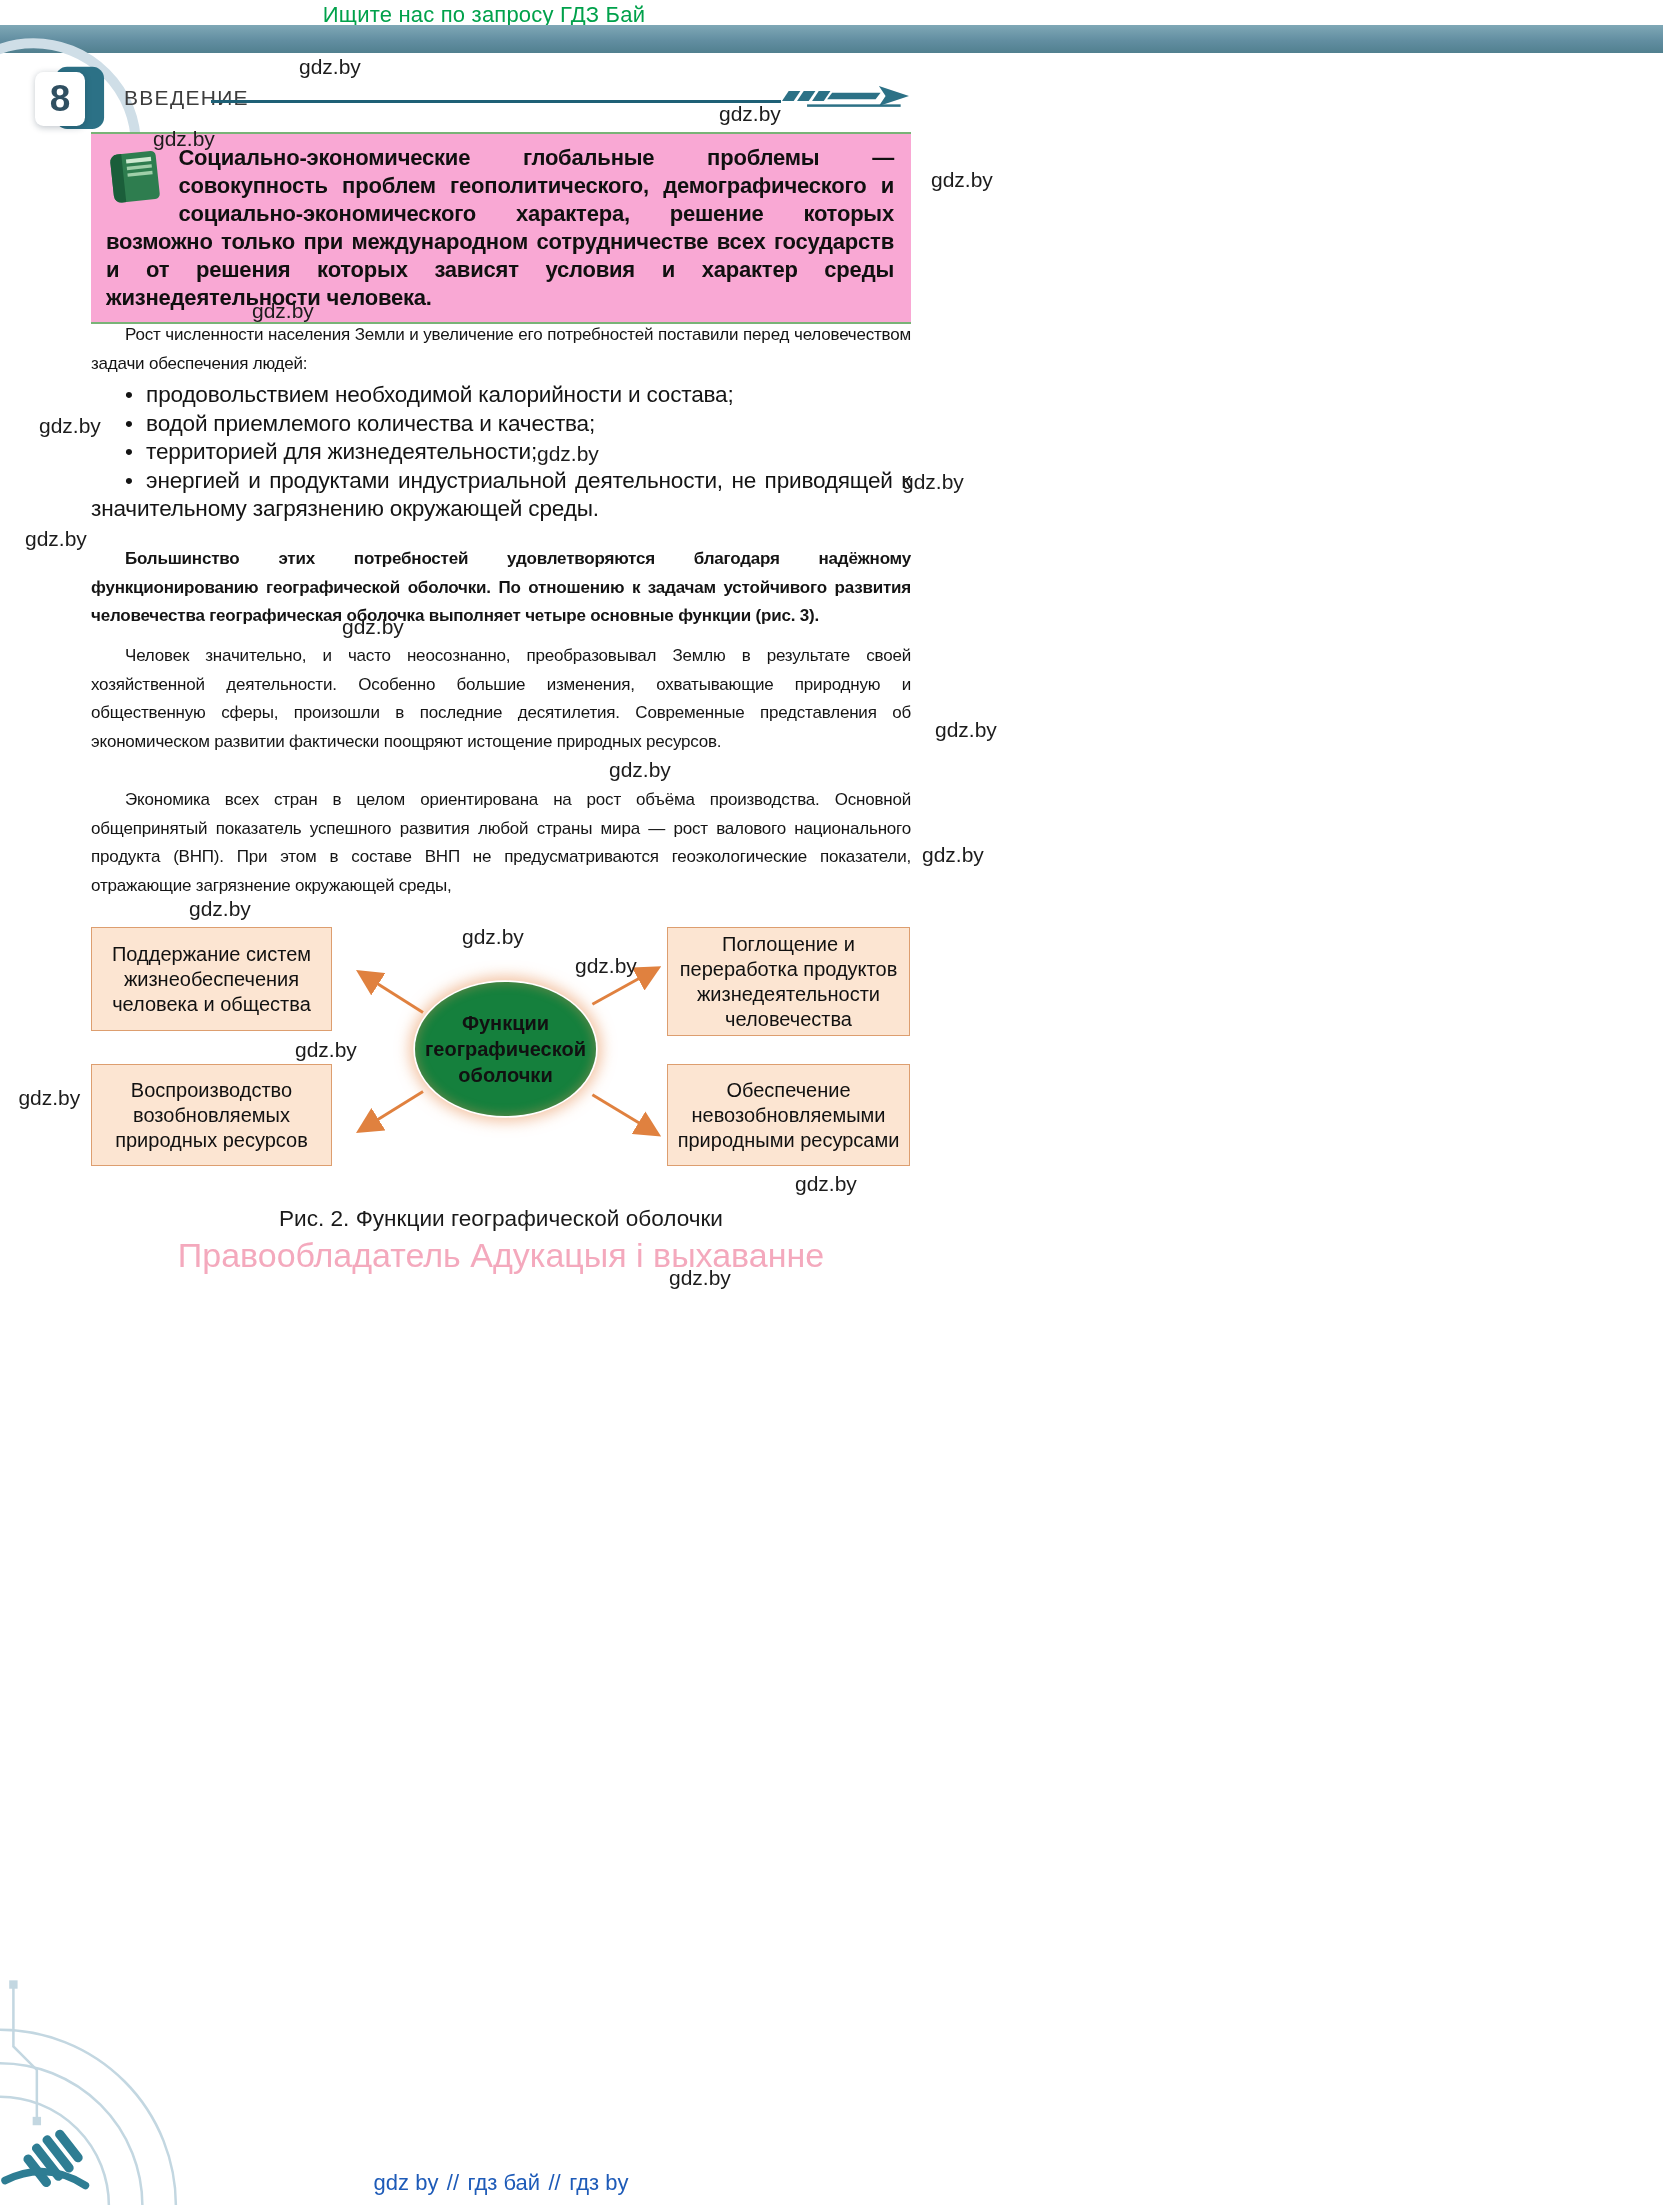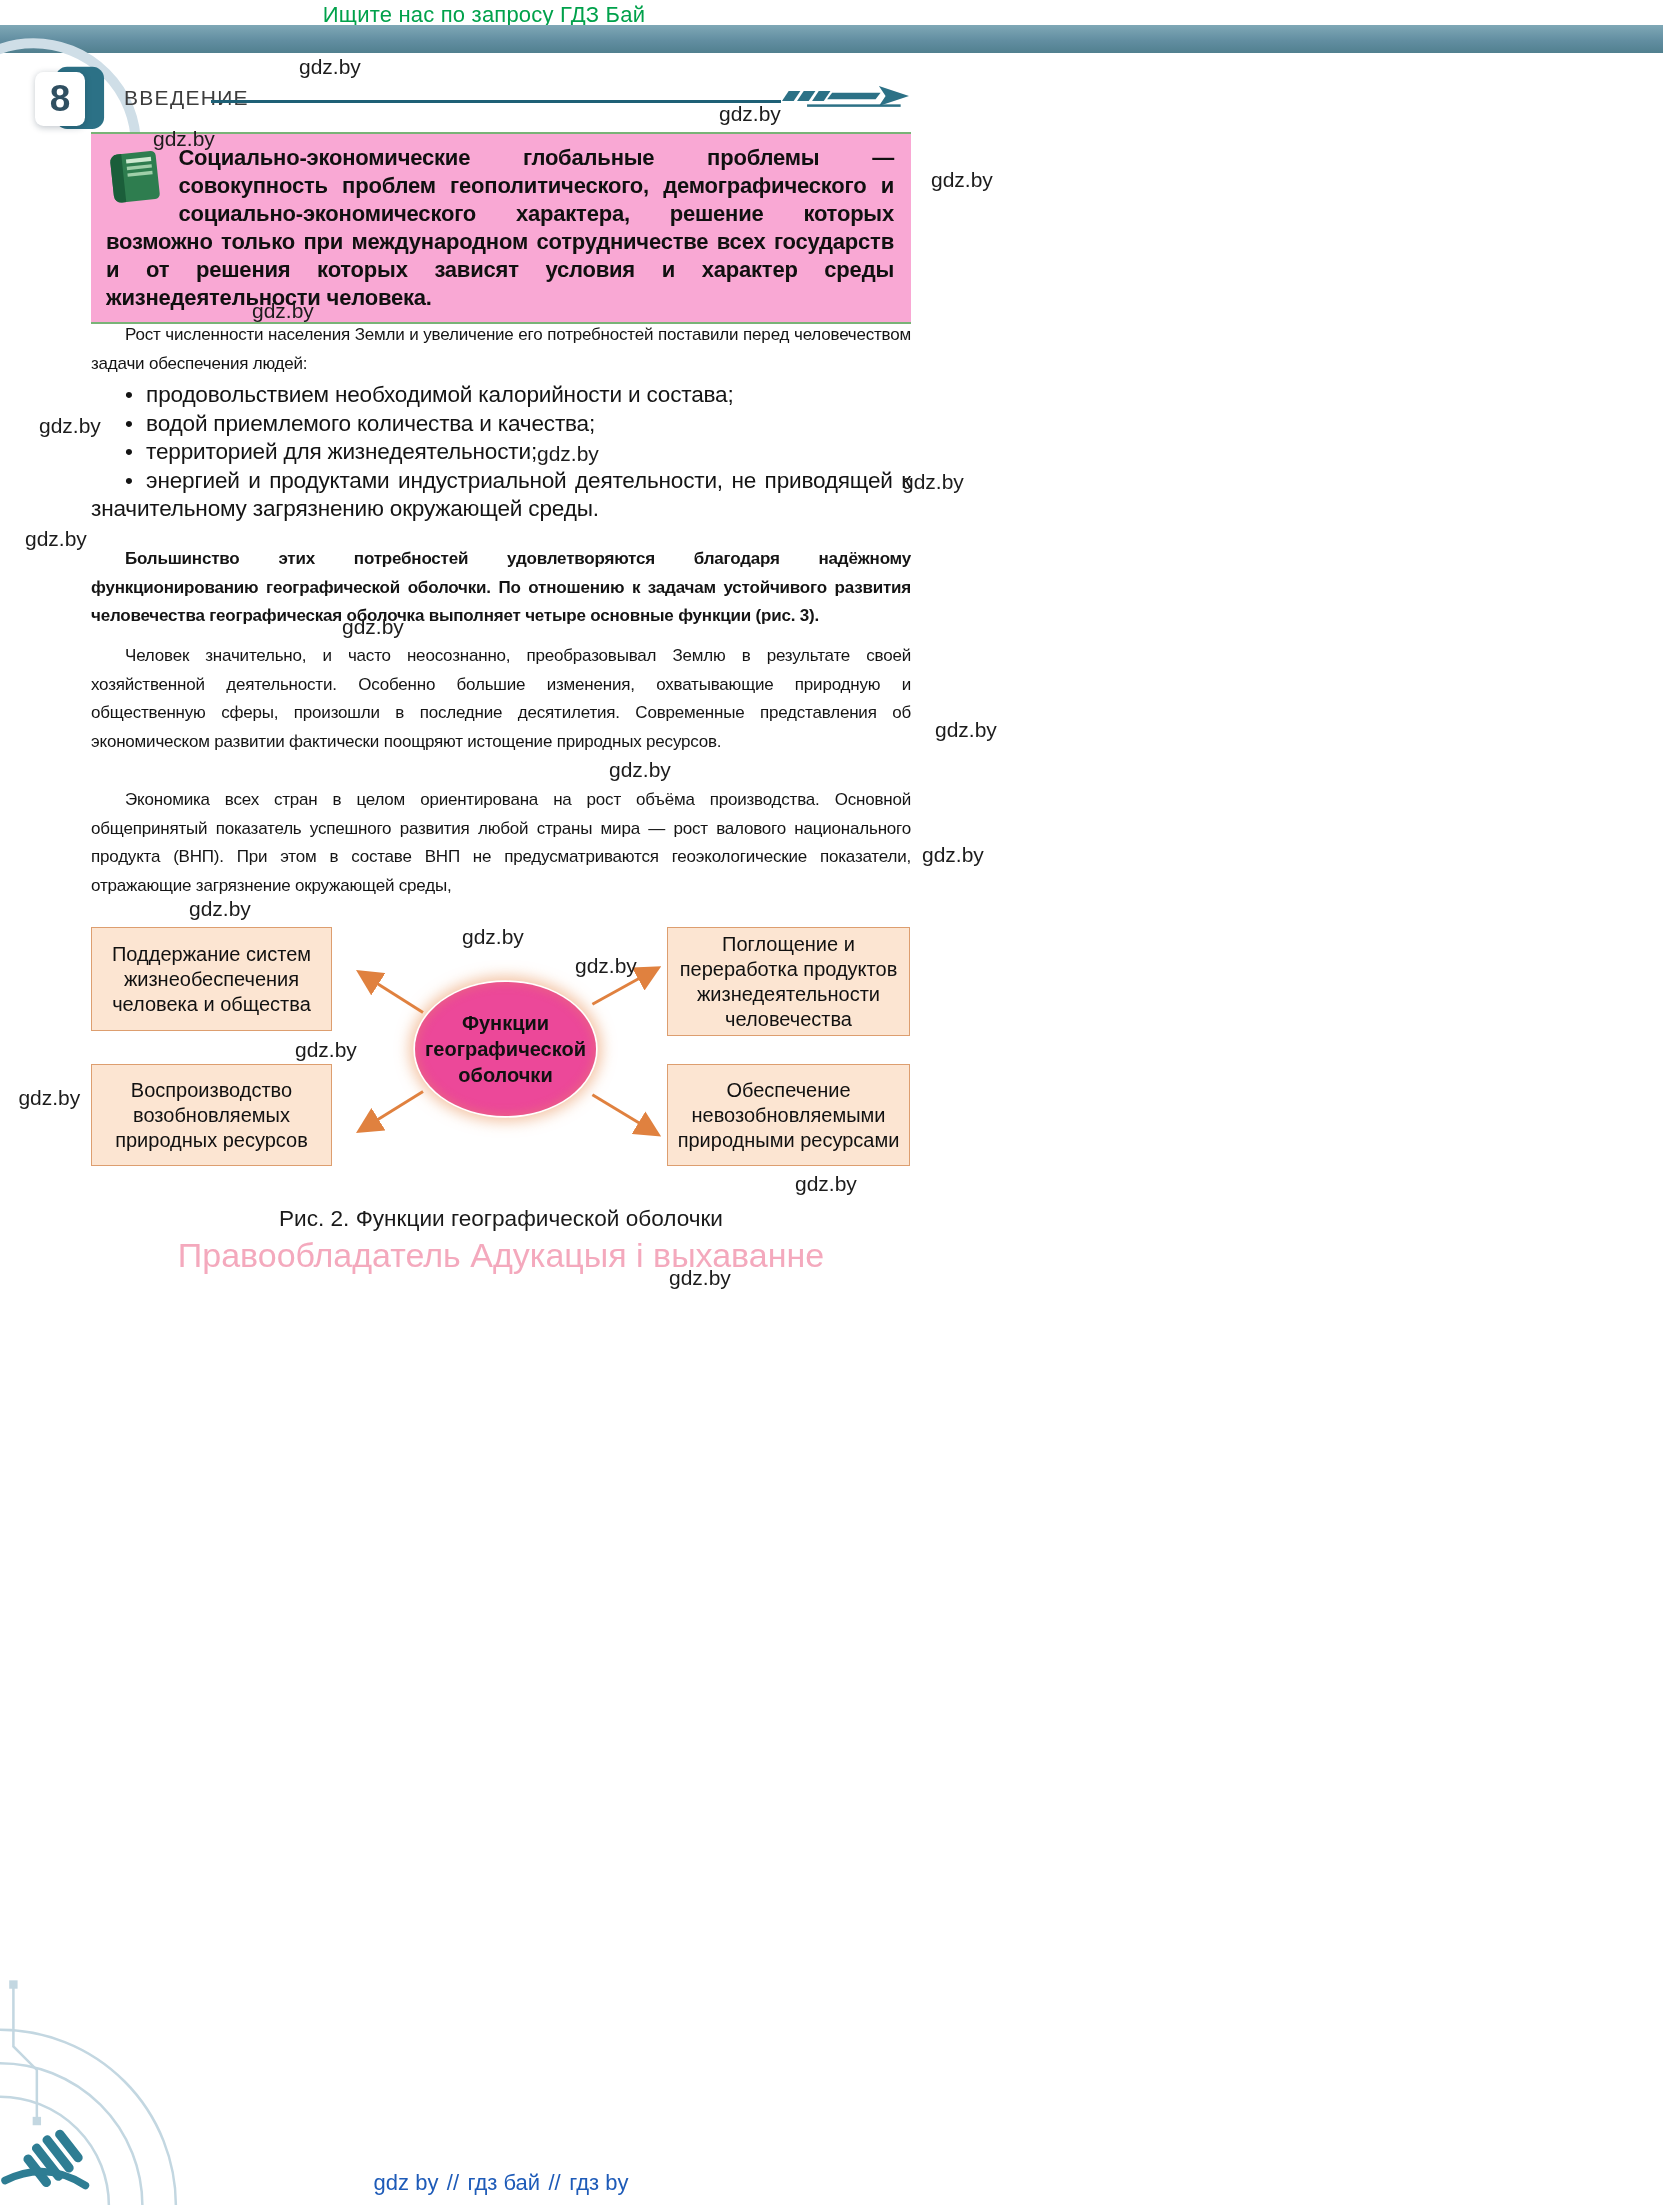--- a/index.html
+++ b/index.html
@@ -74,21 +74,21 @@
     position:absolute; background:#fce5d2; border:1.7px solid #dd9e6f; box-sizing:border-box;
     display:flex; align-items:center; justify-content:center; text-align:center;
     font-size:20px; line-height:25px; color:#111; padding:3.4px 8.4px;
   }
   .dbox.b1 { left:0;   top:0;   width:241px; height:104px; }
   .dbox.b2 { left:576px; top:0; width:243px; height:109px; }
   .dbox.b3 { left:0;   top:137px; width:241px; height:102px; }
   .dbox.b4 { left:576px; top:137px; width:243px; height:102px; }
   .center-ellipse {
     position:absolute; left:324px; top:55px; width:181px; height:134px; box-sizing:border-box;
-    border-radius:50%; background:#ec4899;
+    border-radius:50%; background:#15803d;
     box-shadow:0 0 0 1.7px #ffffff, 0 0 13.4px 5.9px rgba(233,150,92,.55), inset 0 0 10px 2.5px rgba(233,150,92,.30);
     display:flex; align-items:center; justify-content:center; text-align:center;
     font-size:20px; line-height:26px; font-weight:700; color:#111; padding:0 10px;
   }
 
   
   .fig-caption {
     position:absolute; left:91px; top:1206px; width:820px; text-align:center;
     font-size:22.6px; color:#1a1a1a; z-index:4;
   }

